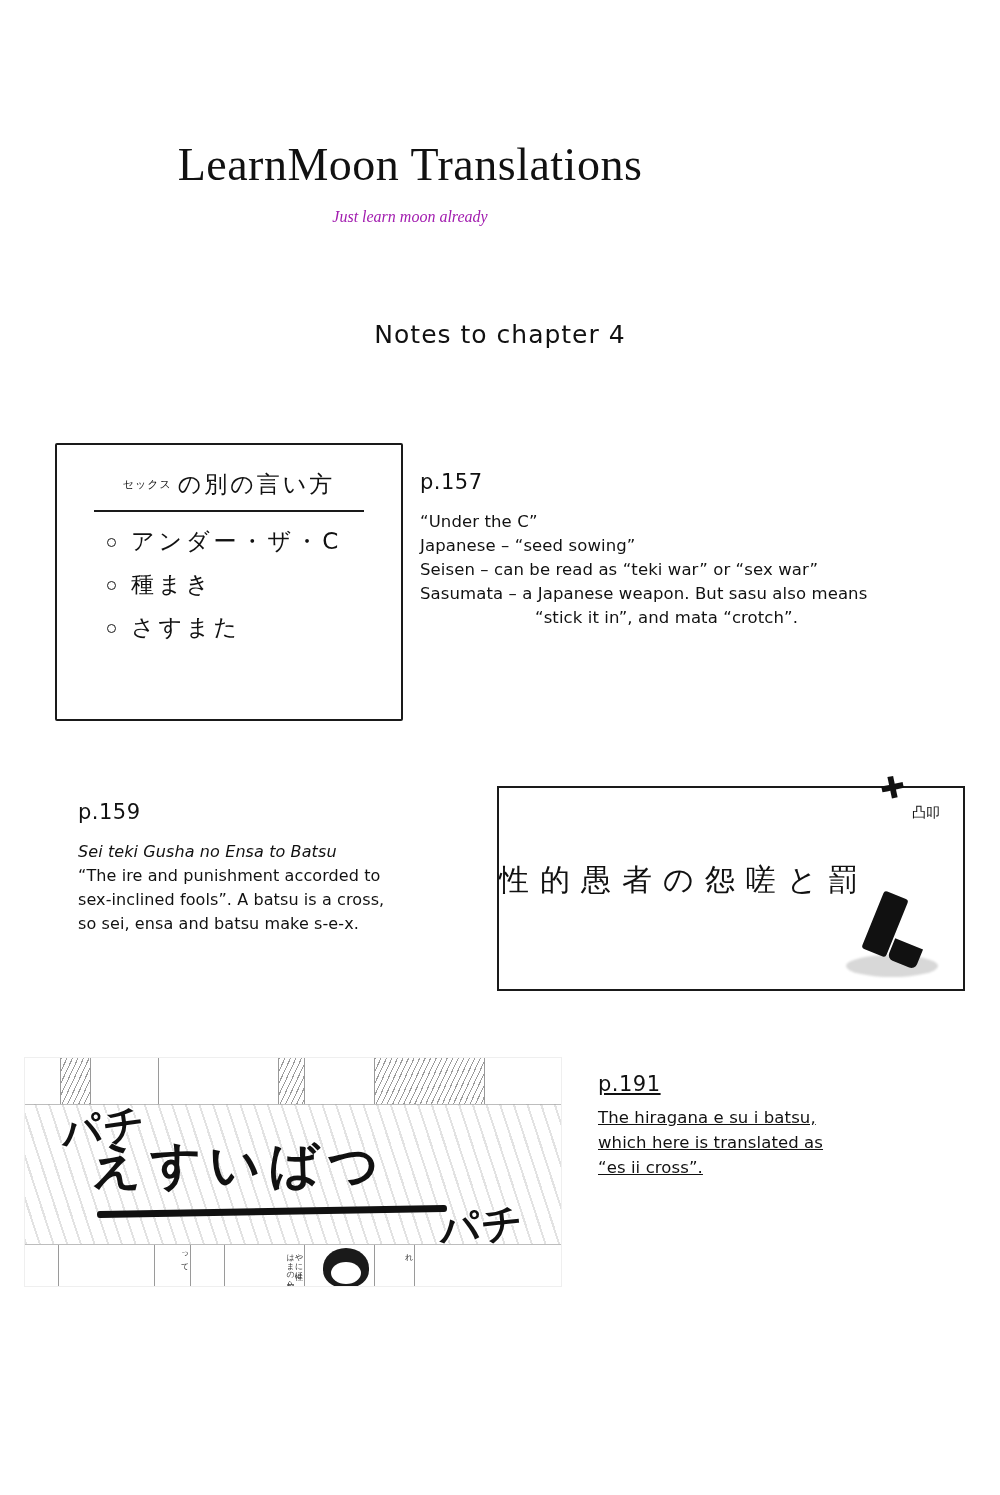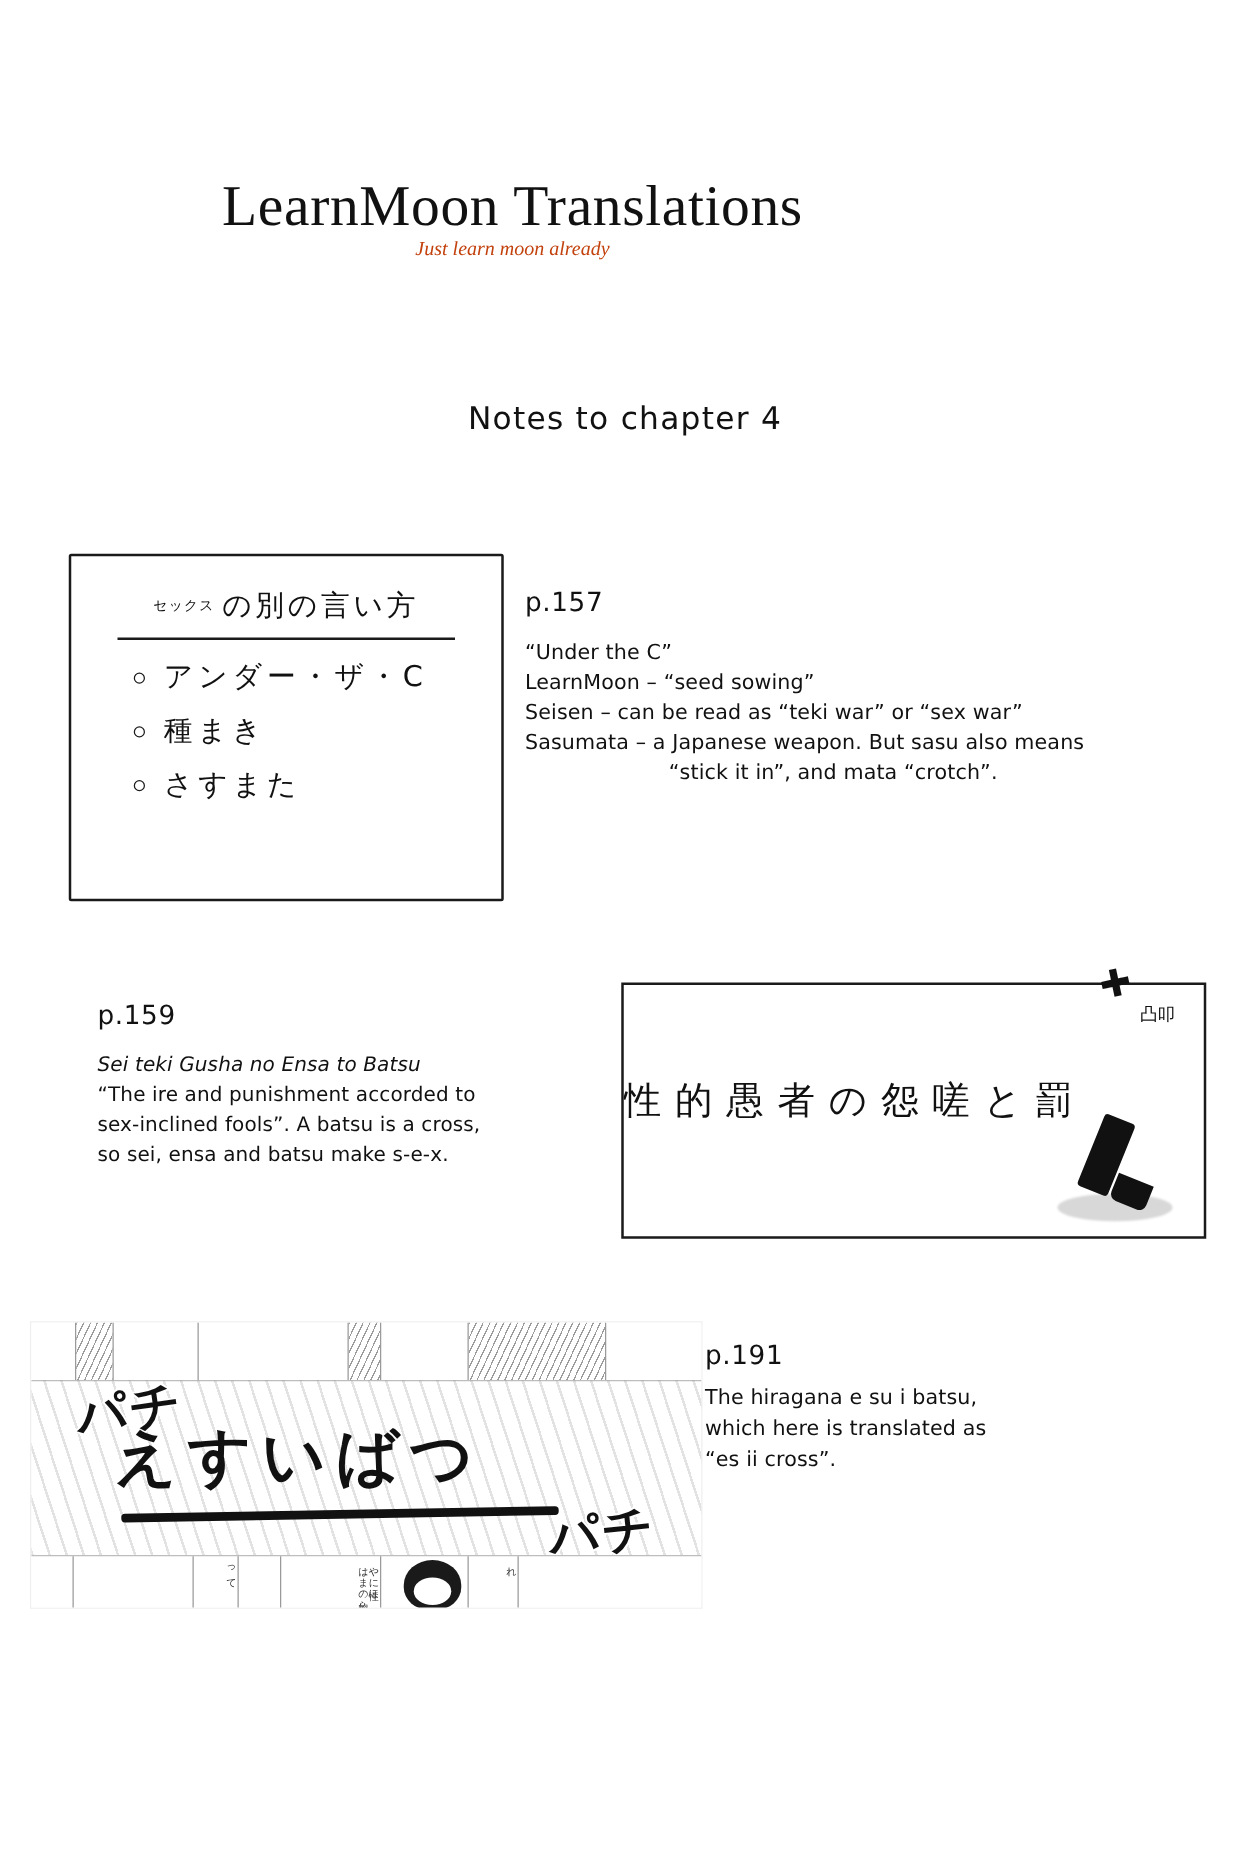--- a/index.html
+++ b/index.html
@@ -28,22 +28,22 @@
     font-family: "Liberation Serif", serif;
     font-size: 46px;
     letter-spacing: 0.5px;
     color: #111;
     line-height: 1.1;
   }
   .site-subtitle {
     font-family: "Liberation Serif", serif;
     font-style: italic;
     font-size: 16px;
-    color: #c2410c;
-    margin-top: 0;
+    color: #a21caf;
+    margin-top: 17px;
   }
 
   .chapter-heading {
     position: absolute;
     top: 320px;
     left: 0;
     width: 1000px;
     text-align: center;
     font-family: "DejaVu Sans", sans-serif;
     font-size: 25px;
@@ -335,23 +335,24 @@
     content: "";
     position: absolute;
     left: 8px; top: 14px;
     width: 30px; height: 22px;
     background: #fff;
     border-radius: 50%;
   }
 
   #notes-191 {
     position: absolute;
-    left: 564px;
+    left: 598px;
     top: 1072px;
     width: 340px;
+    text-decoration: underline;
   }
   #notes-191 .note-label { margin-bottom: 10px; }
   #notes-191 .note-body { line-height: 1.5; }
 </style>
 </head>
 <body>
 
 <div class="site-header">
   <div class="site-title">LearnMoon Translations</div>
   <div class="site-subtitle">Just learn moon already</div>
@@ -368,21 +369,21 @@
     <li>アンダー・ザ・C</li>
     <li>種まき</li>
     <li>さすまた</li>
   </ul>
 </div>
 
 <div id="notes-157">
   <div class="note-label">p.157</div>
   <div class="note-body">
     <div>“Under the C”</div>
-    <div>LearnMoon – “seed sowing”</div>
+    <div>Japanese – “seed sowing”</div>
     <div>Seisen – can be read as “teki war” or “sex war”</div>
     <div>Sasumata – a Japanese weapon. But sasu also means</div>
     <div class="indent-line">“stick it in”, and mata “crotch”.</div>
   </div>
 </div>
 
 <div id="notes-159">
   <div class="note-label">p.159</div>
   <div class="note-body">
     <div class="line1 ital">Sei teki Gusha no Ensa to Batsu</div>

